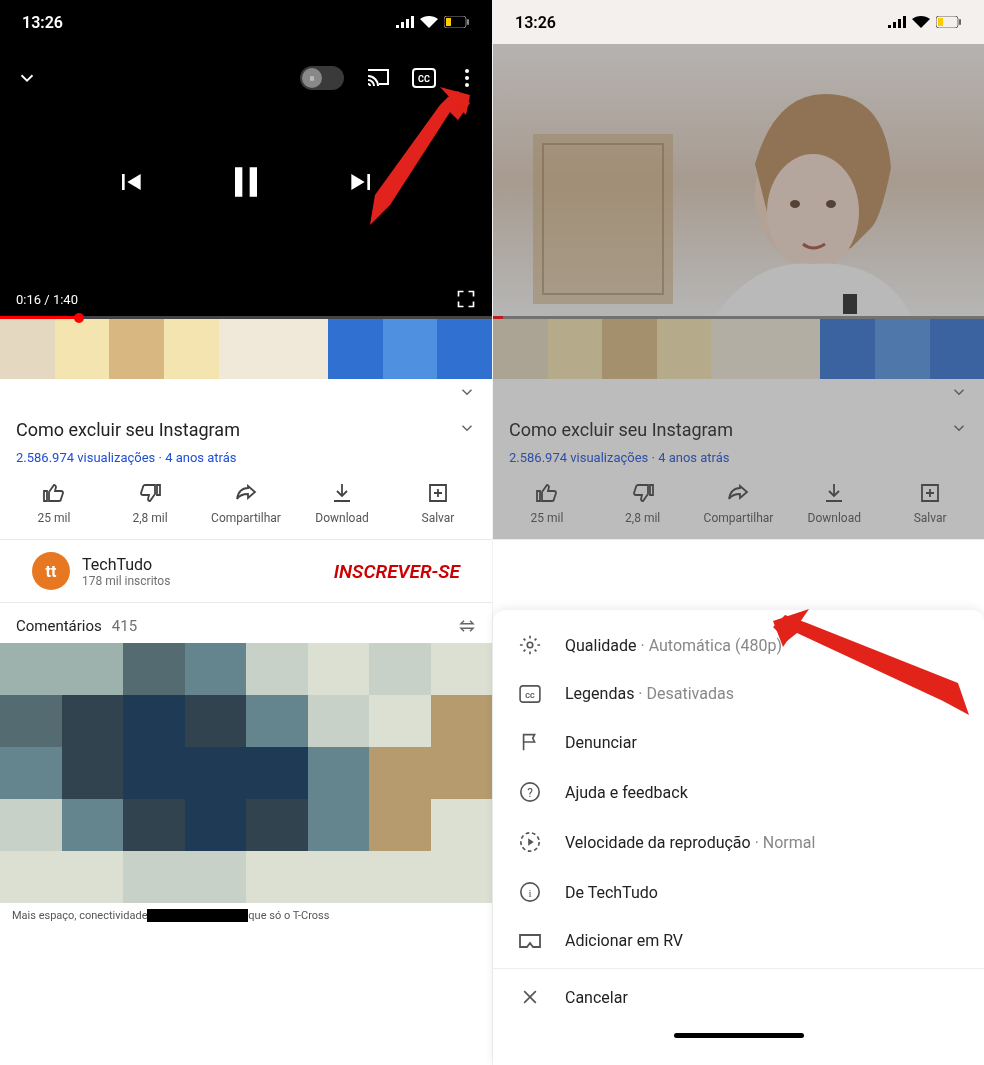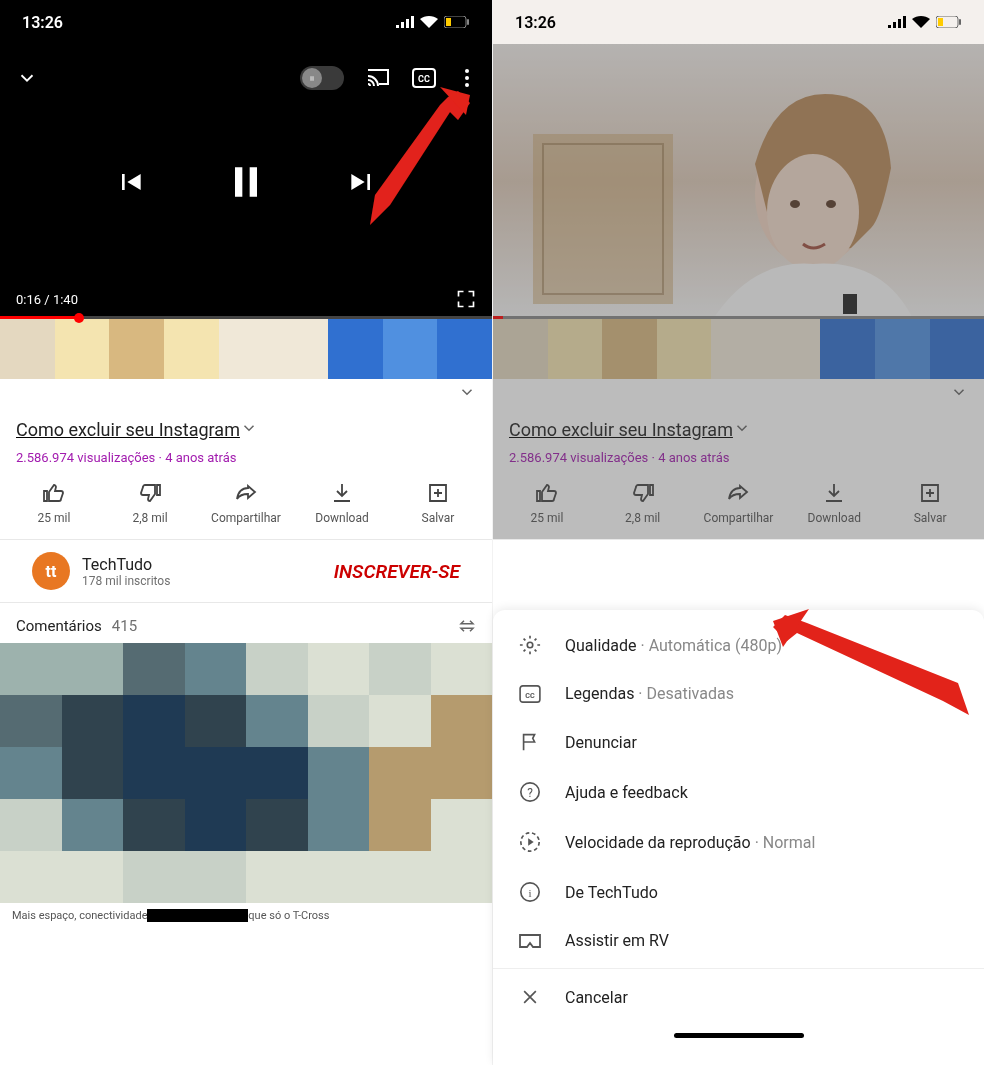--- a/index.html
+++ b/index.html
@@ -30,23 +30,23 @@
   
   .suggest-chip{position:absolute;top:40px;right:6px;background:rgba(136,139,138,0.78);color:#fff;padding:6px 10px;font-size:13px;border-radius:2px;display:flex;align-items:center;gap:6px;}
   .info-circle{width:18px;height:18px;border:1.5px solid #444;border-radius:50%;display:inline-flex;align-items:center;justify-content:center;font-size:11px;color:#444;font-family:serif;}
 
   
   .pixel-strip{height:60px;display:flex;}
   .pixel-strip div{flex:1;}
   .px-a{background:#e4d8c0}.px-b{background:#f4e4b0}.px-c{background:#d8b880}.px-d{background:#f0e8d8}.px-e{background:#3070d0}.px-f{background:#5090e0}
 
   
-  .meta{padding:14px 16px 10px;display:flex;align-items:flex-start;text-decoration:underline;}
+  .meta{padding:14px 16px 10px;display:flex;justify-content:space-between;align-items:flex-start;}
   .meta h1{font-size:18px;font-weight:400;color:#222;}
-  .meta-sub{padding:0 16px 12px;font-size:13px;color:#a21caf;}
+  .meta-sub{padding:0 16px 12px;font-size:13px;color:#1d4ed8;}
   .dot::before{content:' · ';}
 
   
   .actions{display:flex;justify-content:space-around;padding:4px 6px 14px;border-bottom:1px solid #e8e8e8;}
   .action{display:flex;flex-direction:column;align-items:center;gap:6px;font-size:12px;color:#555;min-width:70px;}
 
   
   .channel{display:flex;align-items:center;padding:12px 32px;border-bottom:1px solid #e8e8e8;gap:12px;}
   .avatar{width:38px;height:38px;border-radius:50%;background:#e87722;color:#fff;display:flex;align-items:center;justify-content:center;font-weight:700;font-size:16px;}
   .ch-name{font-size:16px;color:#222;}
@@ -474,21 +474,21 @@
           </svg>
         </span>
       <span><span>De</span> <span>TechTudo</span></span>
     </div>
     <div class="sheet-item">
       <span class="sheet-icon">
           <svg width="24" height="16" viewBox="0 0 24 16">
             <path fill="none" stroke="#555" stroke-width="1.8" d="M2 2h20v12h-7l-3-4-3 4H2z"></path>
           </svg>
         </span>
-      <span>Assistir em RV</span>
+      <span>Adicionar em RV</span>
     </div>
     <div style="height:1px;background:#eee;margin:4px 0"></div>
     <div class="sheet-item">
       <span class="sheet-icon">
           <svg width="20" height="20" viewBox="0 0 24 24">
             <path stroke="#555" stroke-width="2" d="M5 5l14 14M19 5L5 19"></path>
           </svg>
         </span>
       <span>Cancelar</span>
     </div>

